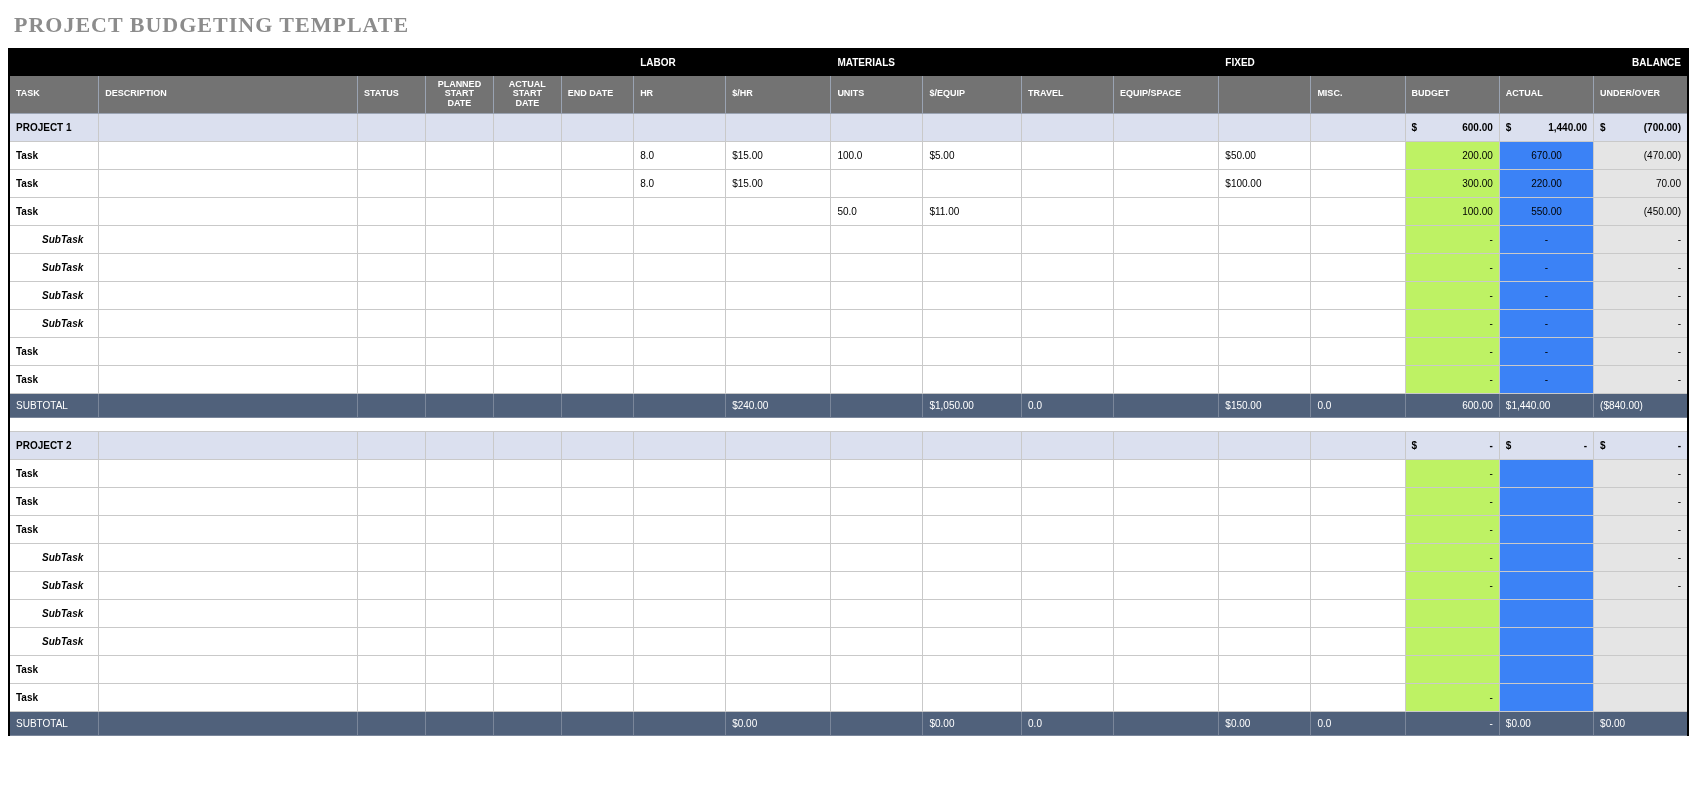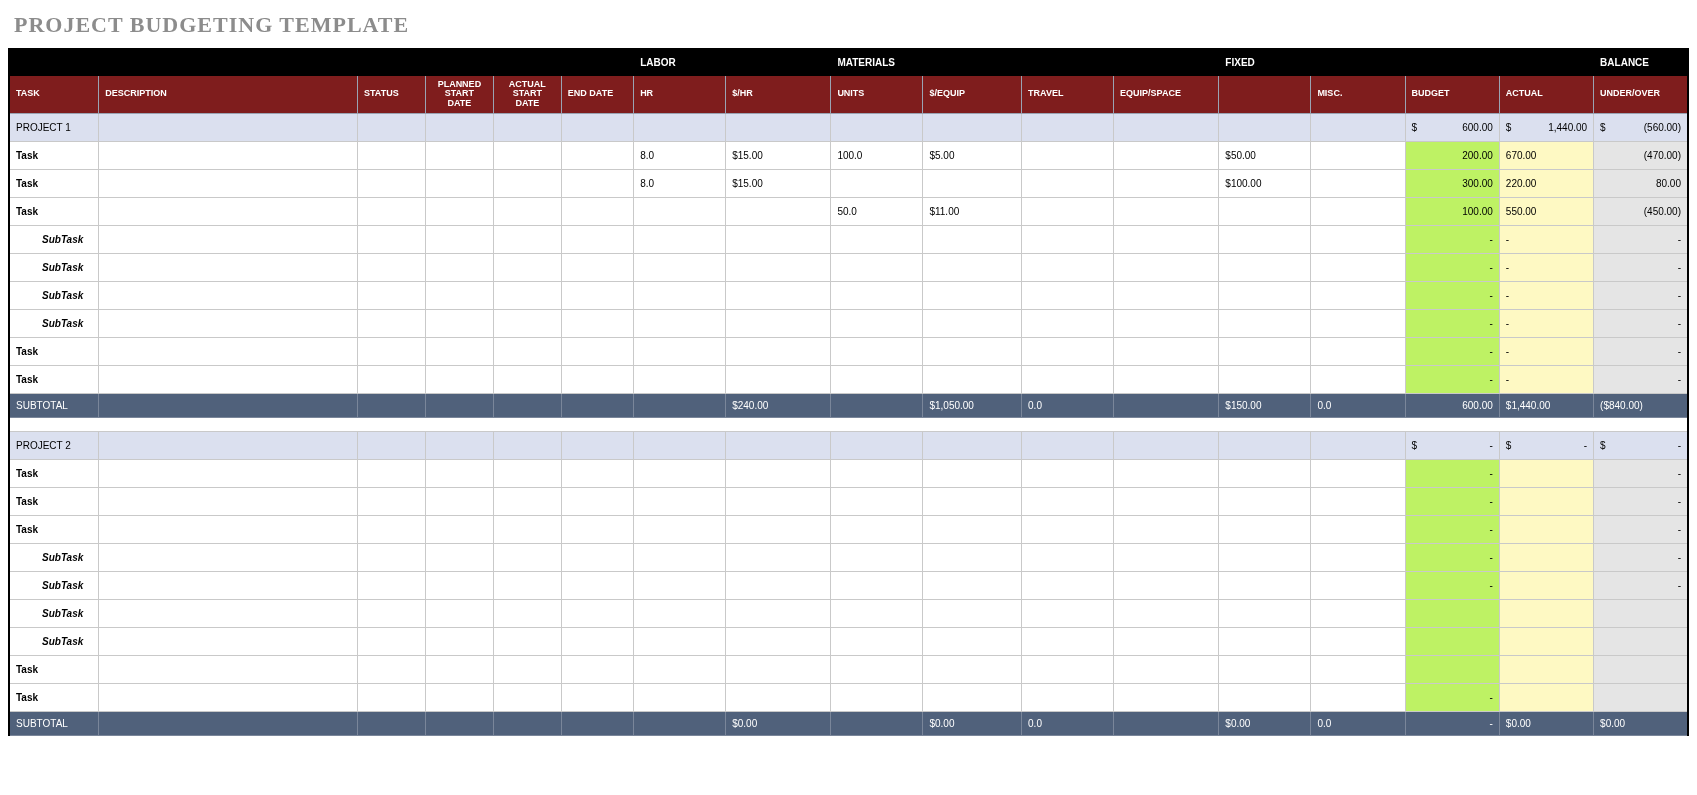--- a/index.html
+++ b/index.html
@@ -59,49 +59,49 @@
     font-weight: 700;
     font-size: 10px;
     border-color: #000;
     height: 26px;
     text-align: left;
     margin-left: 48px;
   }
   tr.top-cat td.white-border-left { border-left: 1px solid #555; }
   
   tr.col-head td {
-    background: #7f1d1d;
+    background: #737373;
     color: #ffffff;
     font-weight: 700;
     font-size: 9px;
     text-align: left;
     border-color: #9aa3b2;
     line-height: 1.1;
     height: 28px;
     vertical-align: middle;
   }
   tr.col-head td.two-line { white-space: normal; text-align: center; }
 
   
   tr.project td {
     background: #dbe0ef;
-    font-weight: 400;
+    font-weight: 700;
     font-size: 10px;
     height: 28px;
   }
   tr.project td .split { display:flex; justify-content:space-between; }
   tr.project td.totals { text-align: right; }
 
   
   tr.data td { background: #ffffff; }
   tr.data td.task-name { font-weight: 700; }
   tr.data td.subtask { font-weight: 700; font-style: italic; padding-left: 32px; }
   tr.data td.num { text-align: left; }
   tr.data td.budget-col { background: #bef264; text-align: right; }
-  tr.data td.actual-col { background: #fef9c3; text-align: left; }
+  tr.data td.actual-col { background: #3b82f6; text-align: center; }
   tr.data td.under-col  { background: #e5e5e5; text-align: right; }
 
   
   tr.subtotal td {
     background: #50617b;
     color: #ffffff;
     font-weight: 400;
     font-size: 10px;
     border-color: #7a869a;
     height: 24px;
@@ -137,21 +137,21 @@
       <col class="c-actual">
       <col class="c-under">
   </colgroup>
 
   <tbody>
       <tr class="top-cat">
     <td colspan="6"></td>
     <td colspan="2" class="white-border-left">LABOR</td>
     <td colspan="4" class="white-border-left">MATERIALS</td>
     <td colspan="4" class="white-border-left">FIXED</td>
-    <td colspan="1" class="white-border-left" style="text-align:left">BALANCE</td>
+    <td colspan="1" class="white-border-left" style="text-align:right">BALANCE</td>
   </tr>
 
   <tr class="col-head">
     <td>TASK</td>
     <td>DESCRIPTION</td>
     <td>STATUS</td>
     <td class="two-line">PLANNED START DATE</td>
     <td class="two-line">ACTUAL START DATE</td>
     <td>END DATE</td>
     <td>HR</td>
@@ -192,21 +192,21 @@
         </td>
         <td class="totals">
           <span class="split">
             <span>$</span>
             <span>1,440.00</span>
           </span>
         </td>
         <td class="totals">
           <span class="split">
             <span>$</span>
-            <span>(560.00)</span>
+            <span>(700.00)</span>
           </span>
         </td>
       </tr>
       <tr class="data">
         <td class="task-name">Task</td>
         <td></td>
         <td></td>
         <td></td>
         <td></td>
         <td></td>
@@ -232,21 +232,21 @@
         <td class="num">8.0</td>
         <td class="num">$15.00</td>
         <td class="num"></td>
         <td class="num"></td>
         <td class="num"></td>
         <td class="num"></td>
         <td class="num">$100.00</td>
         <td class="num"></td>
         <td class="budget-col">300.00</td>
         <td class="actual-col">220.00</td>
-        <td class="under-col">80.00</td>
+        <td class="under-col">70.00</td>
       </tr>
       <tr class="data">
         <td class="task-name">Task</td>
         <td></td>
         <td></td>
         <td></td>
         <td></td>
         <td></td>
         <td class="num"></td>
         <td class="num"></td>

